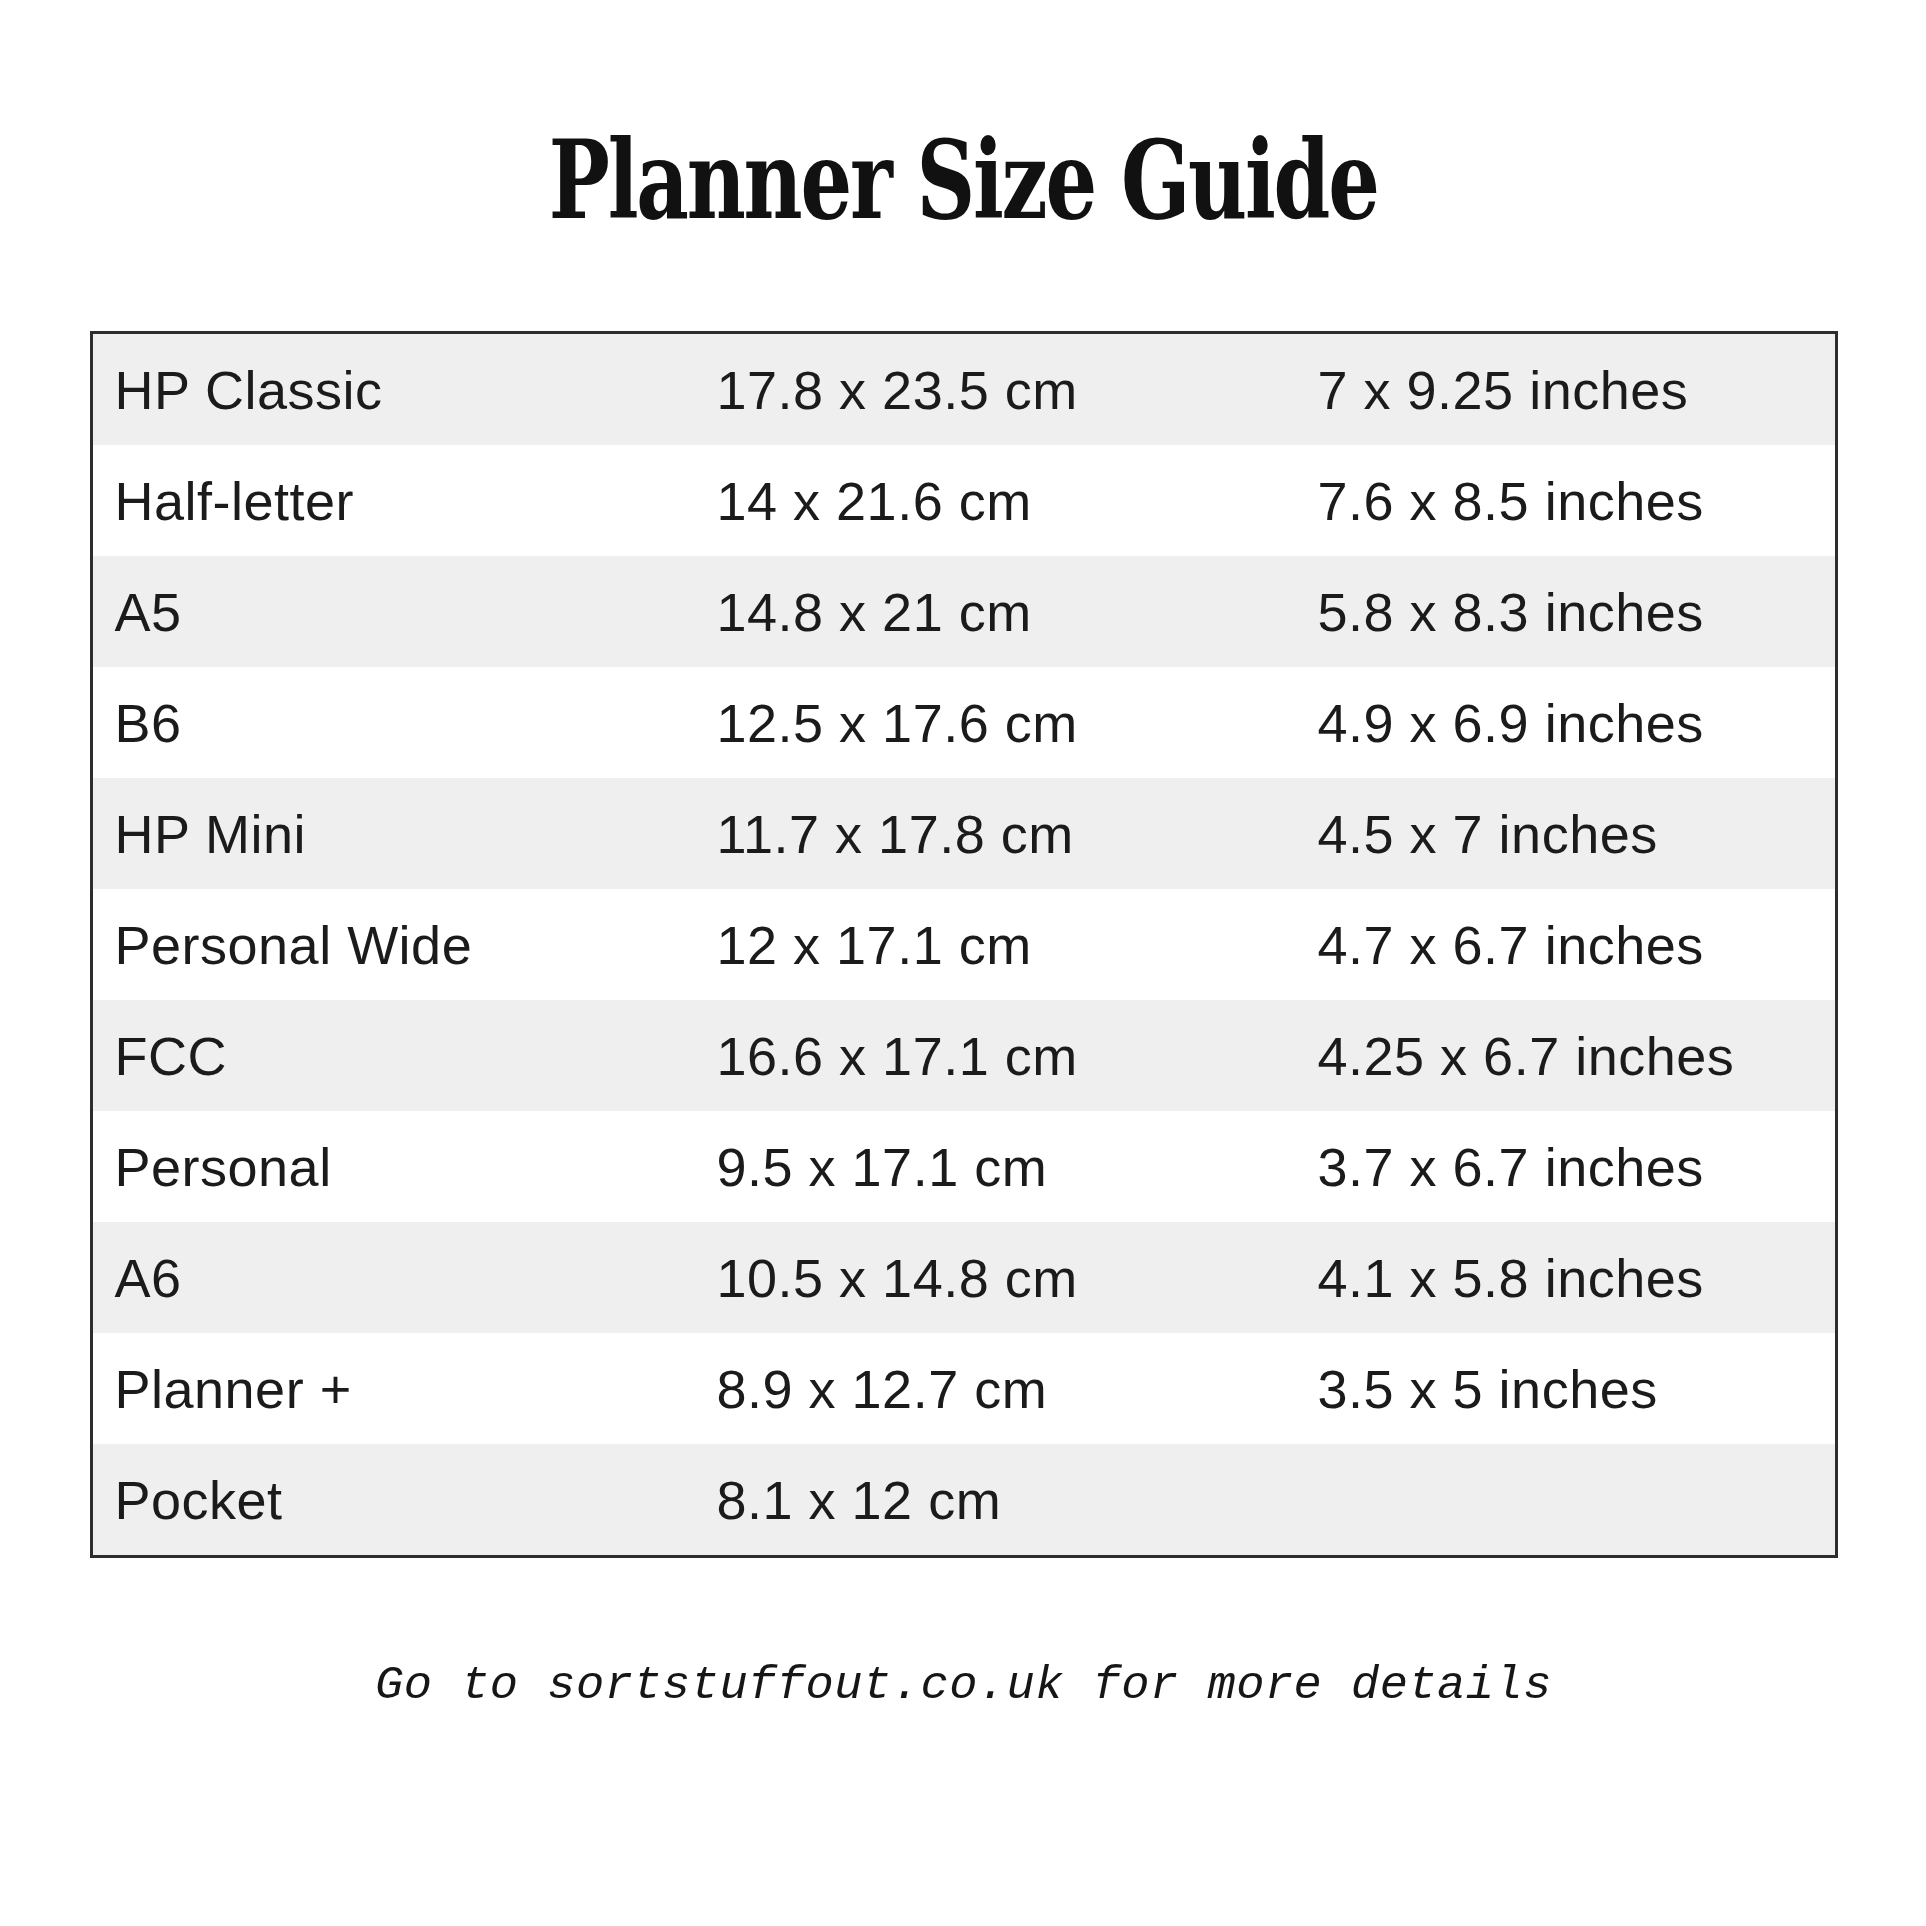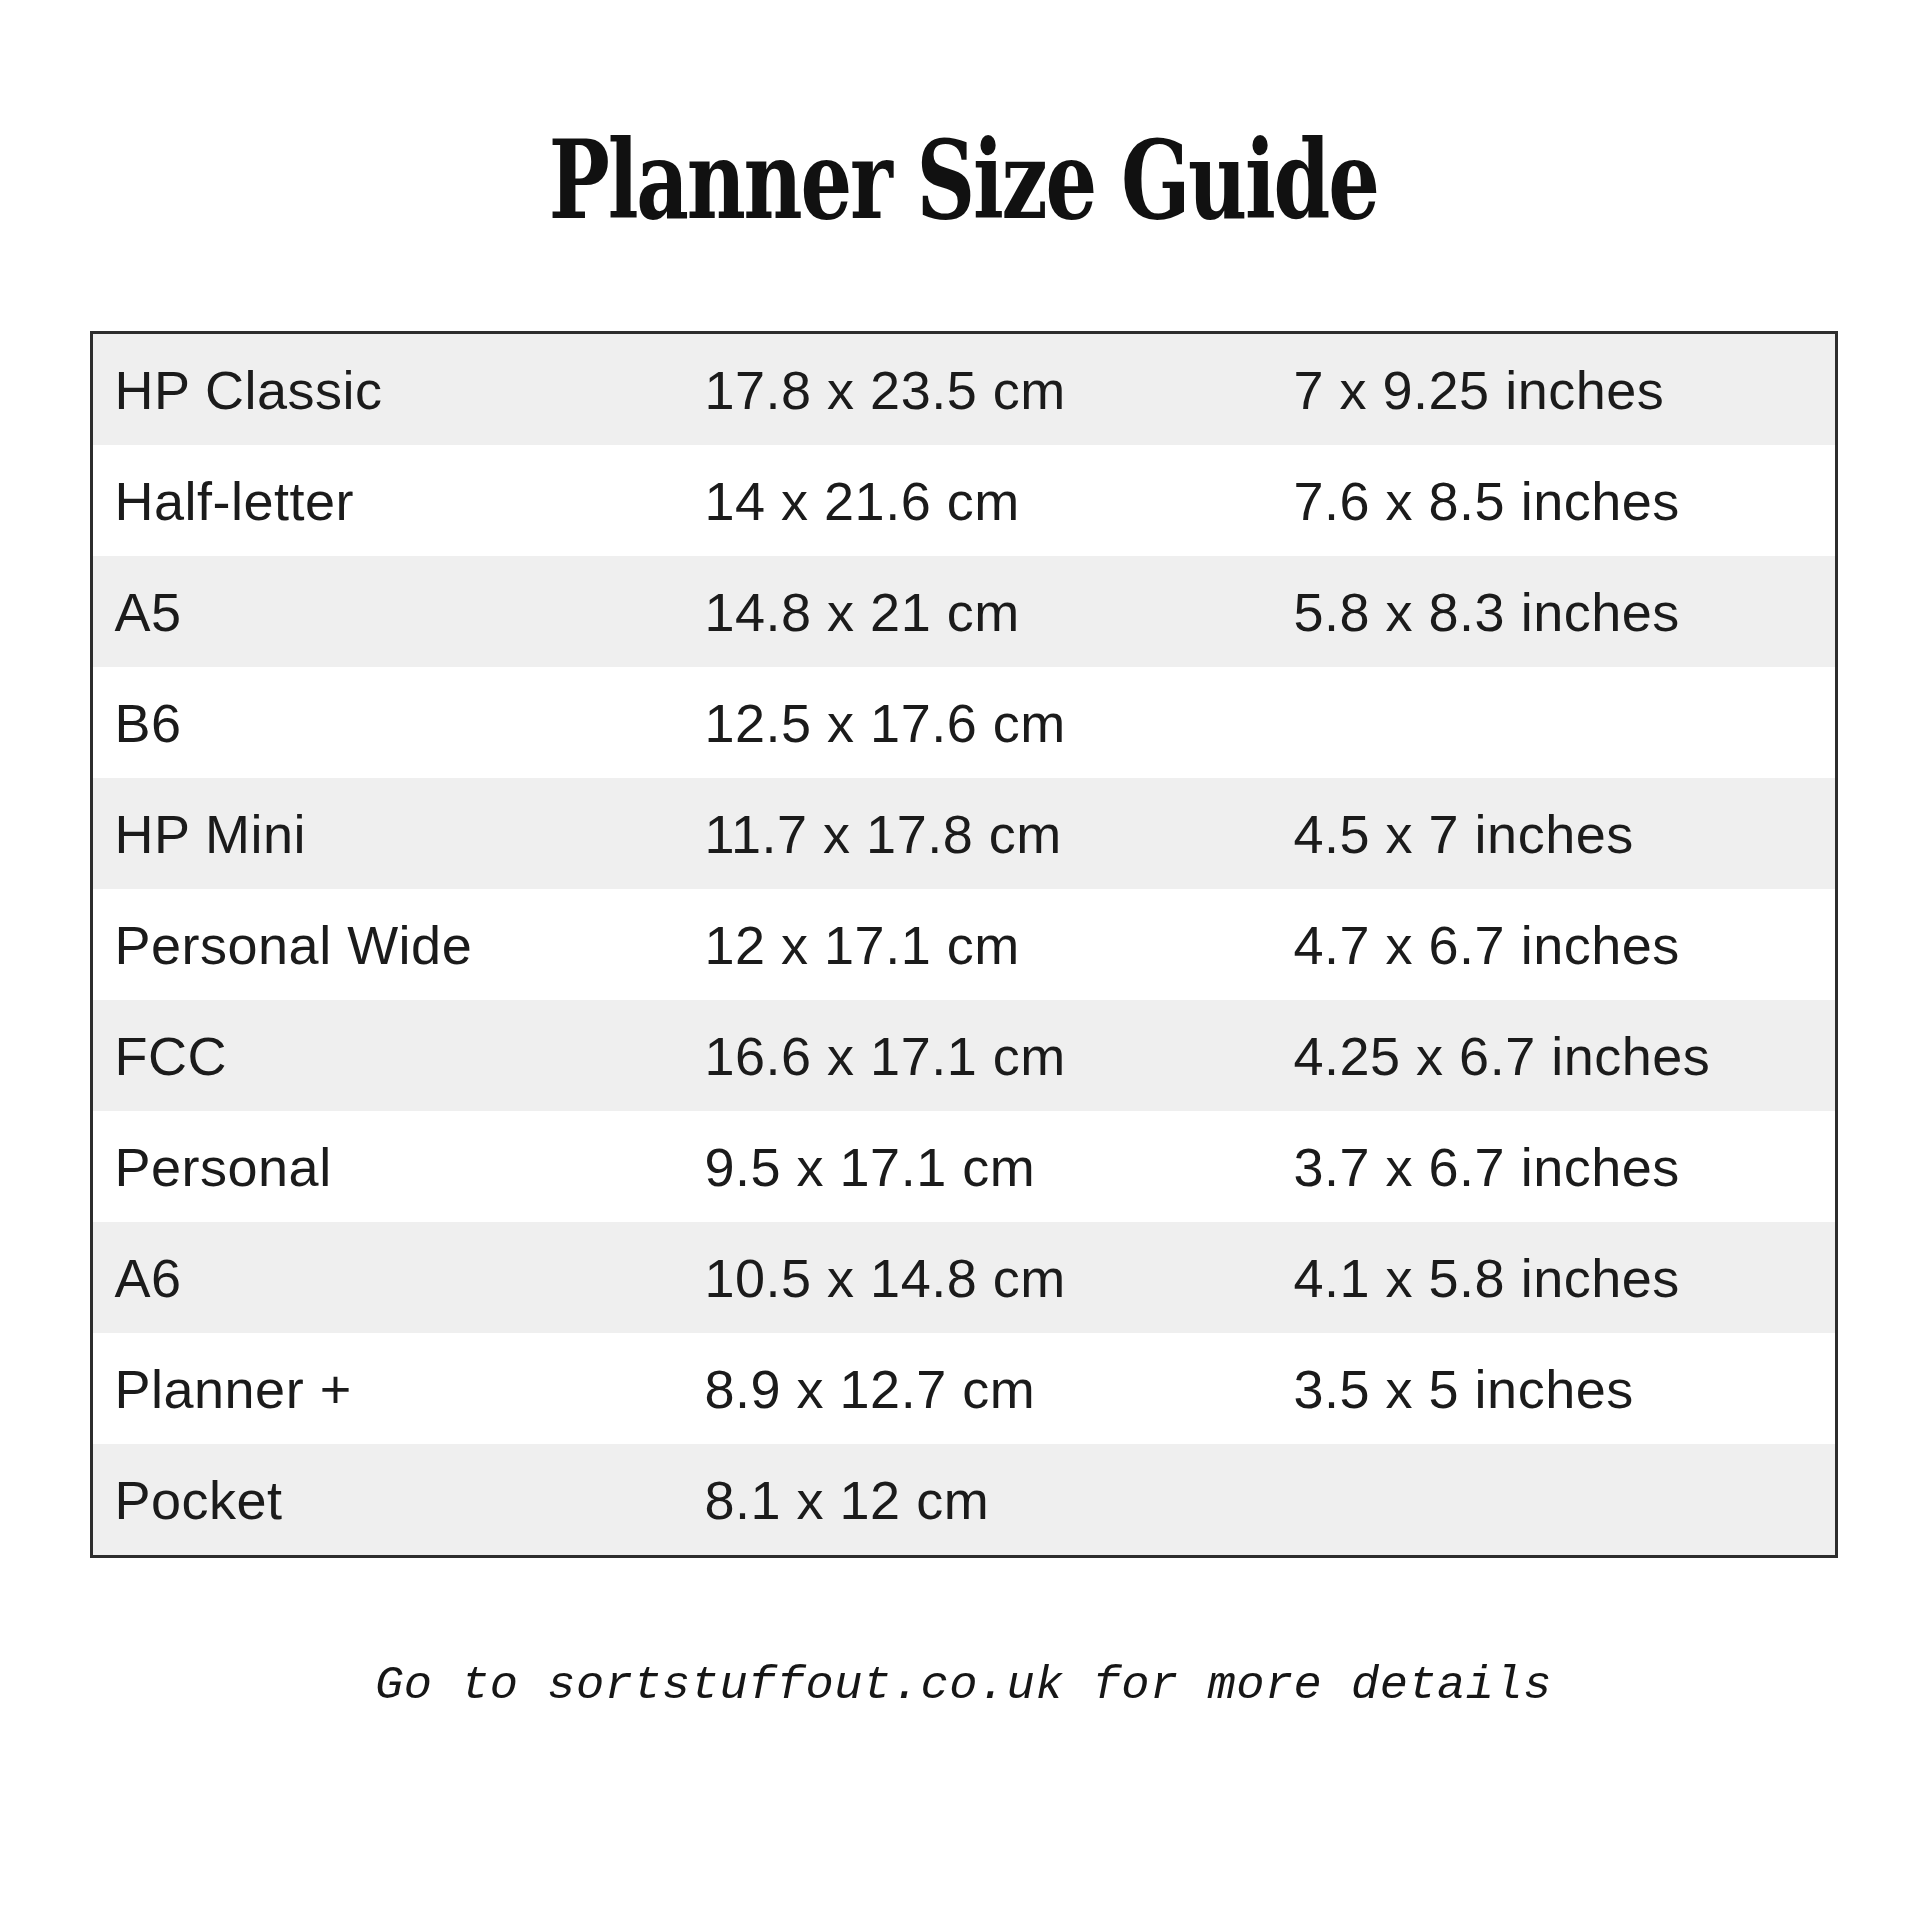--- a/index.html
+++ b/index.html
@@ -30,20 +30,21 @@
     width: 1748px;
     margin: 91px auto 0 auto;
     border: 3px solid #2d2d2d;
     background: #ffffff;
   }
   .table-row {
     display: flex;
     align-items: center;
     height: 111px;
     background: #ffffff;
+    gap: 12px;
   }
   .table-row:nth-child(odd) { background: #efefef; }
   .cell {
     font-size: 54px;
     line-height: 1;
     color: #1b1b1b;
     white-space: nowrap;
     letter-spacing: 0.5px;
   }
   .cell-name   { width: 612px; padding-left: 22px; }
@@ -80,20 +81,21 @@
     <div class="cell cell-inches">7.6 x 8.5 inches</div>
   </div>
   <div class="table-row">
     <div class="cell cell-name">A5</div>
     <div class="cell cell-cm">14.8 x 21 cm</div>
     <div class="cell cell-inches">5.8 x 8.3 inches</div>
   </div>
   <div class="table-row">
     <div class="cell cell-name">B6</div>
     <div class="cell cell-cm">12.5 x 17.6 cm</div>
+    <div class="cell cell-inches">4.9 x 6.9 inches</div>
   </div>
   <div class="table-row">
     <div class="cell cell-name">HP Mini</div>
     <div class="cell cell-cm">11.7 x 17.8 cm</div>
     <div class="cell cell-inches">4.5 x 7 inches</div>
   </div>
   <div class="table-row">
     <div class="cell cell-name">Personal Wide</div>
     <div class="cell cell-cm">12 x 17.1 cm</div>
     <div class="cell cell-inches">4.7 x 6.7 inches</div>

